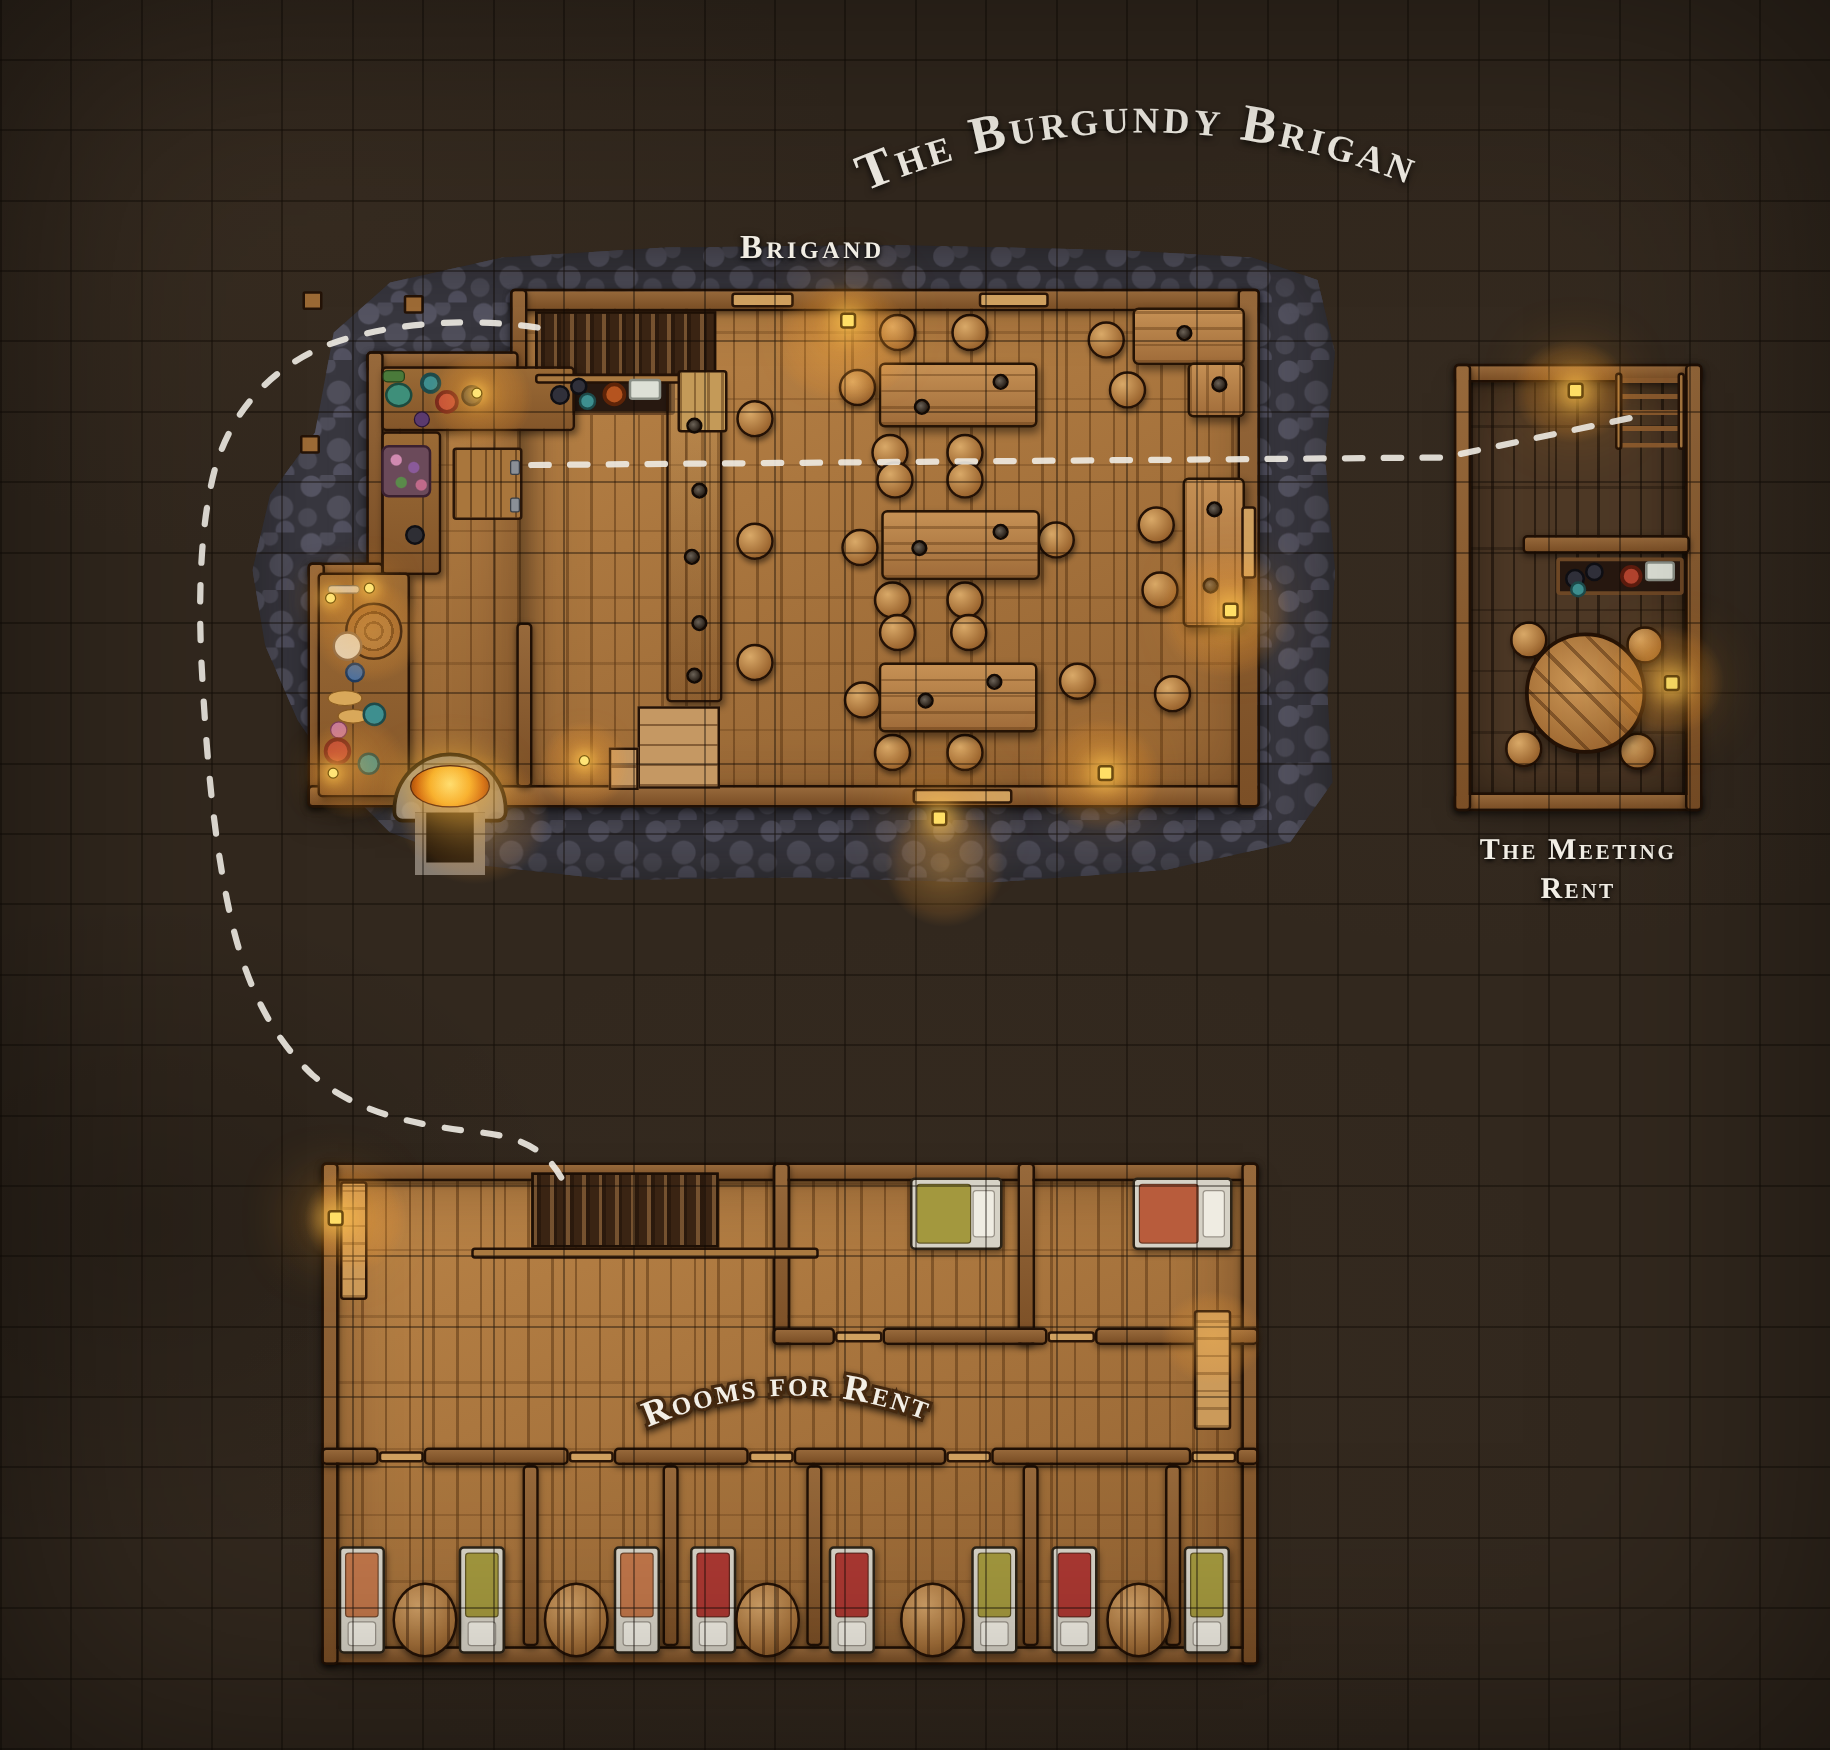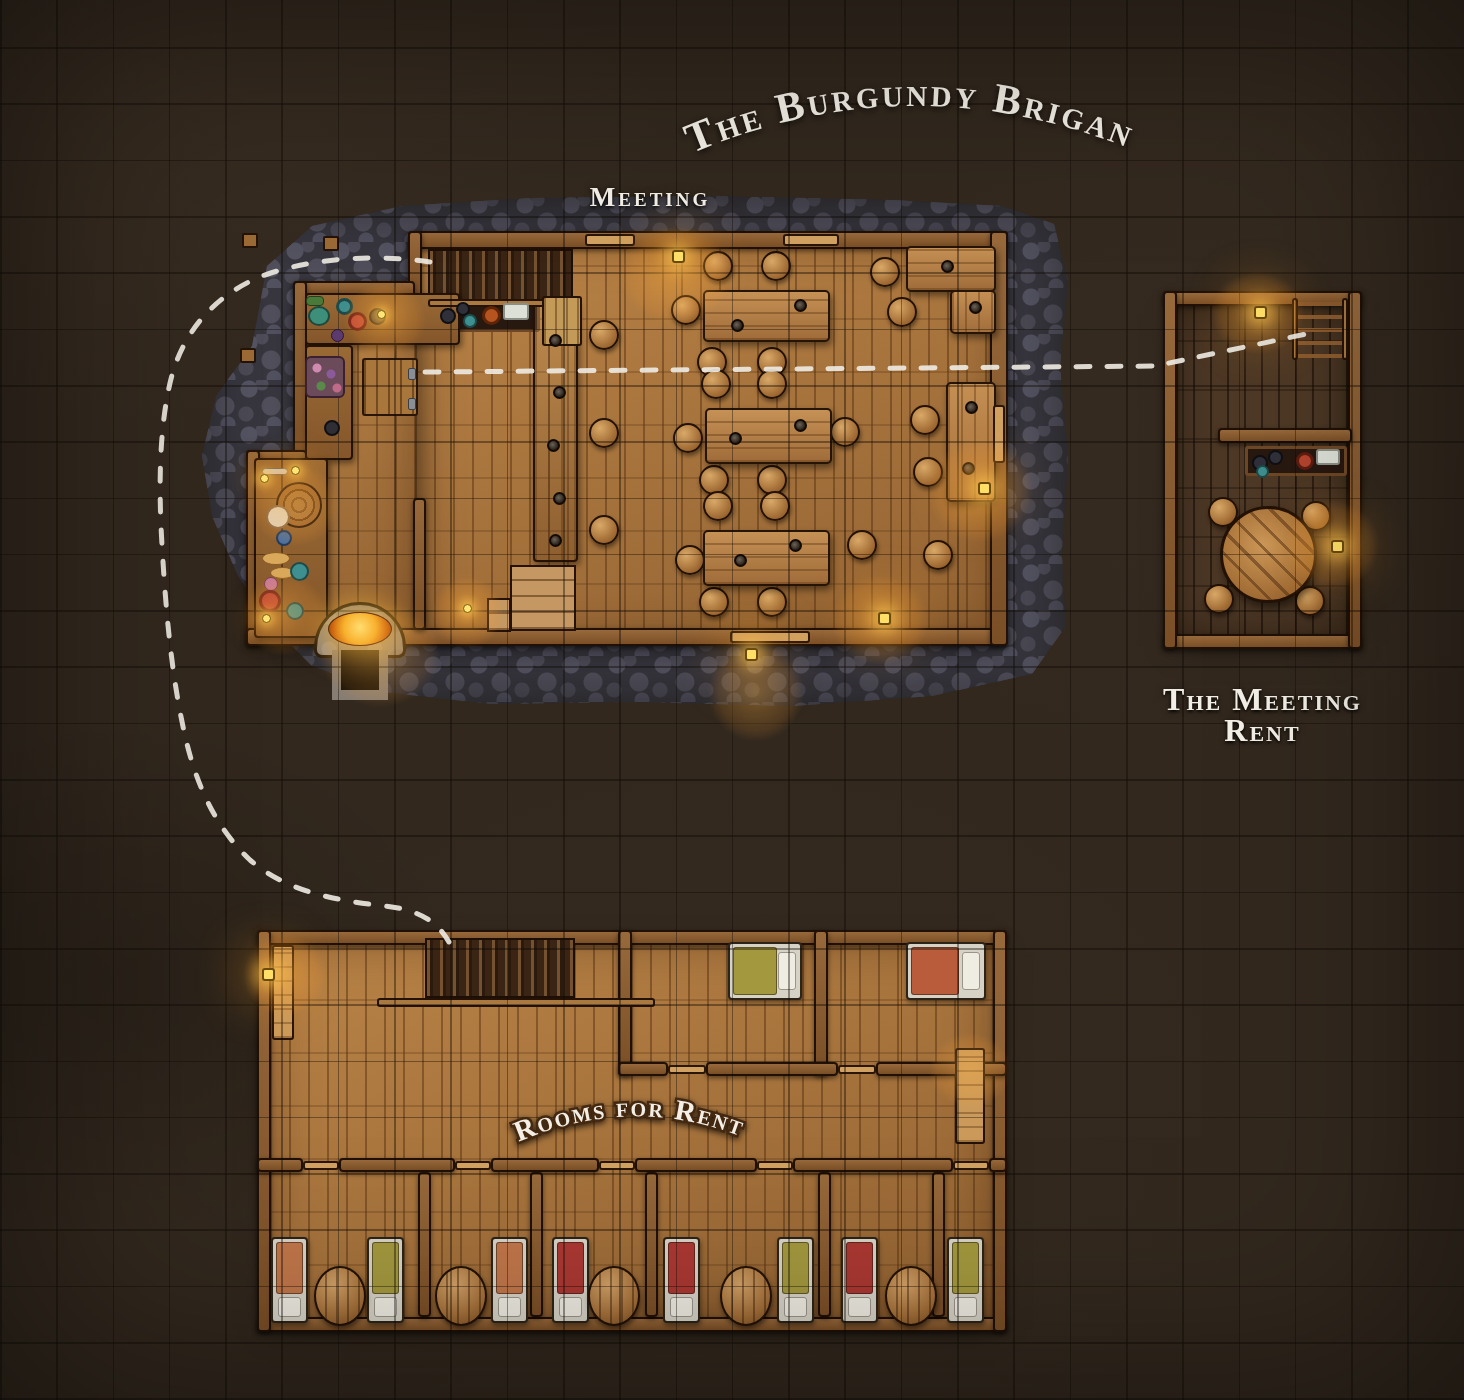--- a/index.html
+++ b/index.html
@@ -360,20 +360,20 @@
       <path id="titleArc" d="M 705 148 Q 920 62 1138 152" fill="none"></path>
       <path id="roomsArc" d="M 505 1148 Q 630 1088 755 1142" fill="none"></path>
     </defs>
     <text style="font-family:'Liberation Serif',serif;font-variant:small-caps;font-weight:700;font-size:42px;letter-spacing:3px;fill:#f3efe6;">
       <textPath href="#titleArc" startOffset="50%" text-anchor="middle">The Burgundy Brigand</textPath>
     </text>
     <text style="font-family:'Liberation Serif',serif;font-variant:small-caps;font-weight:700;font-size:29px;letter-spacing:2px;fill:#f3efe6;stroke:#44280f;stroke-width:5px;paint-order:stroke;">
       <textPath href="#roomsArc" startOffset="50%" text-anchor="middle">Rooms for Rent</textPath>
     </text>
   </svg>
-  <div class="a label" style="left:570px;top:182px;width:160px;font-size:27px;font-weight:700;letter-spacing:3px;">Meeting</div>
-  <div class="a label" style="left:1155px;top:684px;width:215px;font-size:32px;font-weight:700;letter-spacing:2px;line-height:31px;">
+  <div class="a label" style="left:570px;top:182px;width:160px;font-size:27px;font-weight:700;letter-spacing:3px;">Brigand</div>
+  <div class="a label" style="left:1155px;top:665px;width:215px;font-size:24px;font-weight:700;letter-spacing:2px;line-height:31px;">
     <span style="display:block;">The Meeting</span>
     <span style="display:block;">Rent</span>
   </div>
 
   <div class="a vignette"></div>
 </div>
 
 </body></html>

